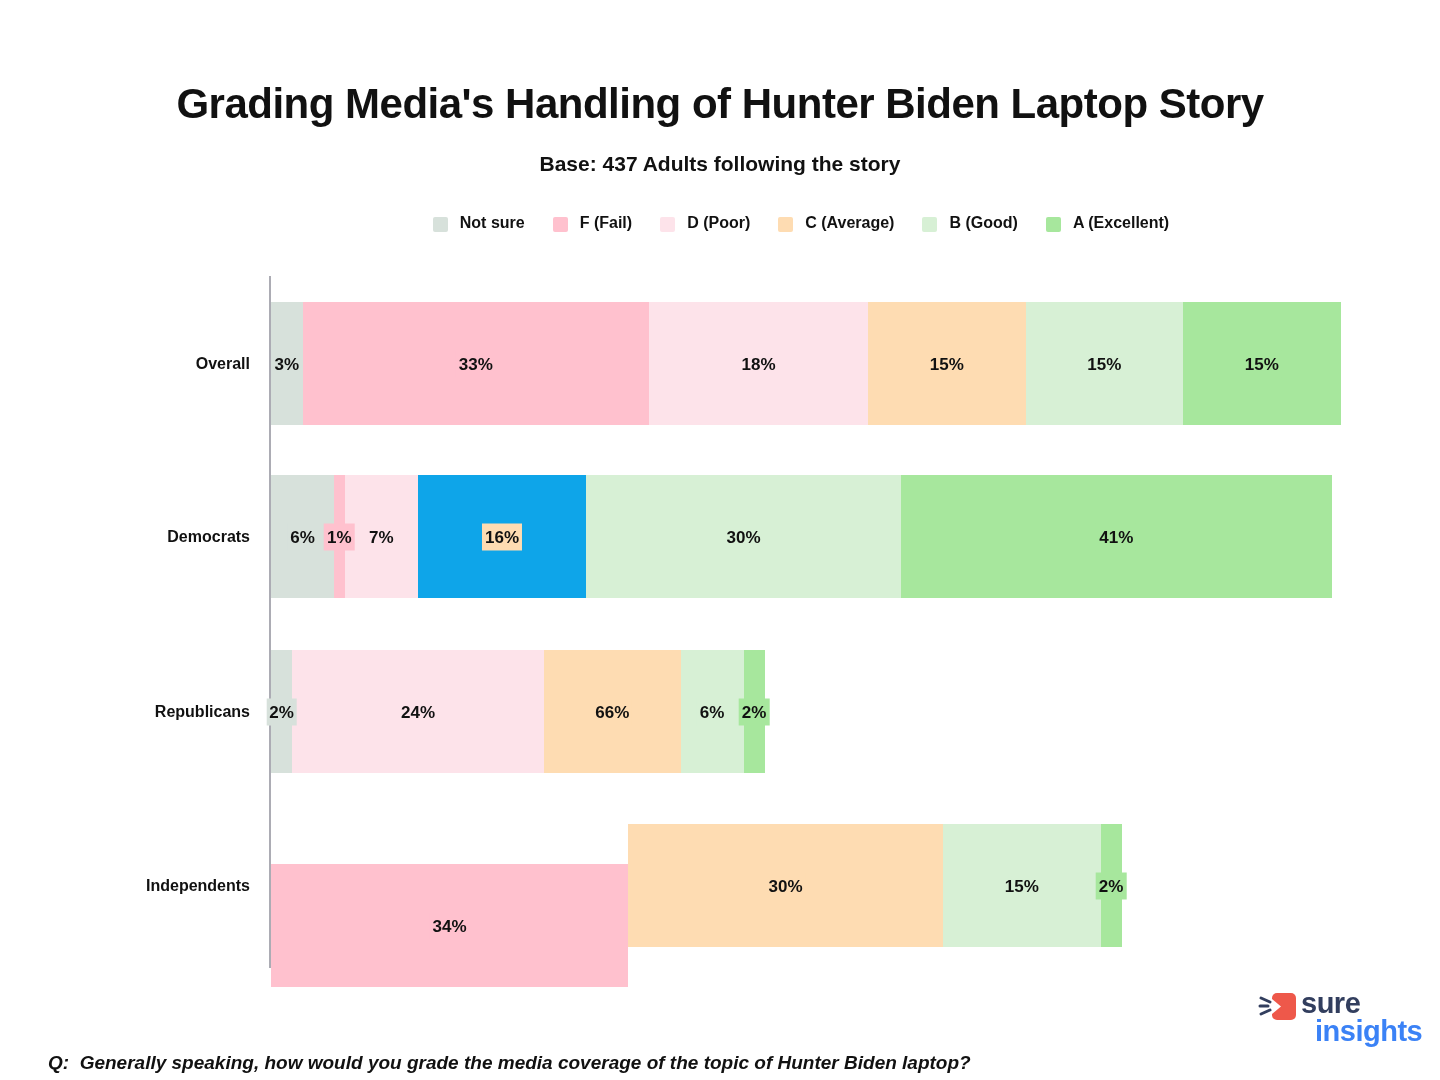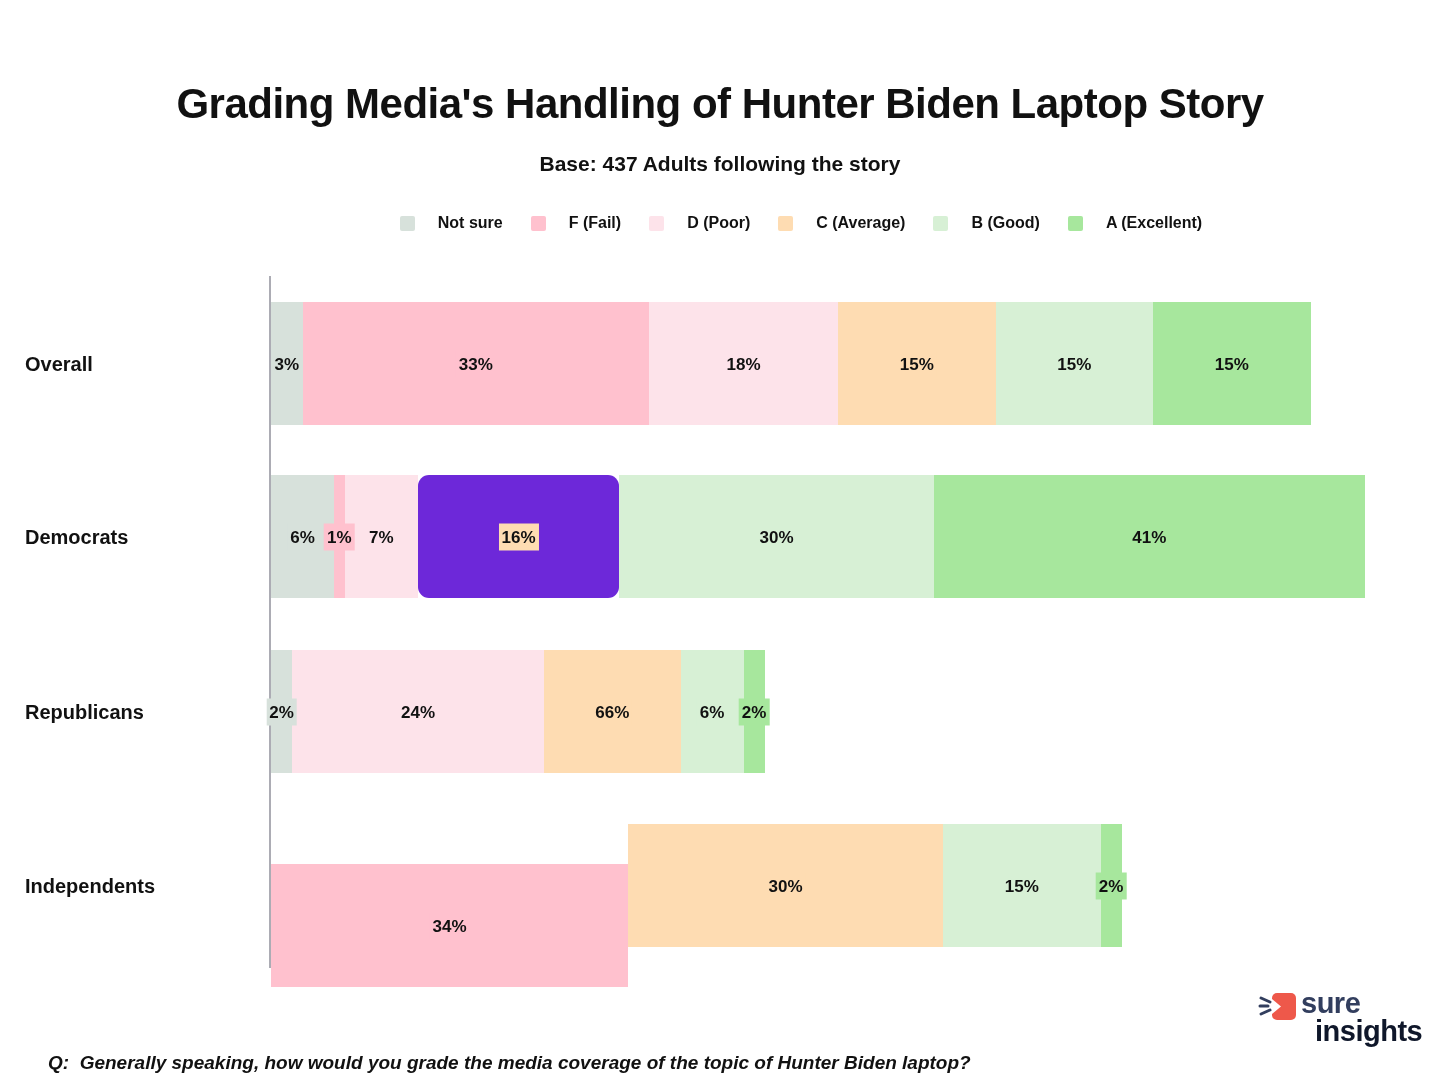--- a/index.html
+++ b/index.html
@@ -13,30 +13,30 @@
     font-size:42px;font-weight:800;letter-spacing:-0.5px;
   }
   .subtitle{
     position:absolute;top:152px;left:0;width:1440px;text-align:center;
     font-size:21px;font-weight:700;
   }
   .legend{
     position:absolute;top:214px;left:270px;width:1062px;
     display:flex;justify-content:center;align-items:center;gap:28px;
   }
-  .lg-item{display:flex;align-items:center;gap:23px}
+  .lg-item{display:flex;align-items:flex-end;gap:12px}
   .lg-swatch{width:15px;height:15px;border-radius:2px;display:inline-block;flex:none}
   .lg-label{font-size:16px;font-weight:700;white-space:nowrap}
   .chart{position:absolute;left:0;top:272px;width:1440px;height:700px}
   .axis{position:absolute;left:269px;top:4px;width:2px;height:692px;background:#acacb4}
   .bar-row{position:absolute;left:271px;height:123px;display:flex}
   .cat-label{
-    position:absolute;left:-246px;width:225px;text-align:left;
+    position:absolute;left:-246px;width:225px;text-align:right;
     top:50%;transform:translateY(-50%);
-    font-size:20px;font-weight:700;white-space:nowrap;
+    font-size:16px;font-weight:700;white-space:nowrap;
   }
   .seg{position:relative;height:123px;flex:none}
   .seg-label{
     position:absolute;left:50%;top:50%;transform:translate(-50%,-50%);
     font-size:17px;font-weight:700;line-height:1;white-space:nowrap;
     padding:5px 3px;z-index:2;
   }
   .footer{
     position:absolute;left:48px;top:994px;
     font-size:19px;font-weight:700;font-style:italic;line-height:1.45;
@@ -84,21 +84,21 @@
 <div class="chart" id="chart">
   <div class="axis"></div>
 <div class="bar-row" style="top: 30px;">
       <div class="cat-label">Overall</div>
       <div class="seg" style="width: 31.5px; background: rgb(215, 225, 219);">
         <span class="seg-label" style="background: rgb(215, 225, 219);">3%</span>
       </div>
       <div class="seg" style="width: 346.5px; background: rgb(255, 193, 206);">
         <span class="seg-label" style="background: rgb(255, 193, 206);">33%</span>
       </div>
-      <div class="seg" style="width: 189px; background: rgb(253, 227, 234);">
+      <div class="seg" style="width: 219px; background: rgb(253, 227, 234);">
         <span class="seg-label" style="background: rgb(253, 227, 234);">18%</span>
       </div>
       <div class="seg" style="width: 157.5px; background: rgb(254, 220, 178);">
         <span class="seg-label" style="background: rgb(254, 220, 178);">15%</span>
       </div>
       <div class="seg" style="width: 157.5px; background: rgb(215, 240, 213);">
         <span class="seg-label" style="background: rgb(215, 240, 213);">15%</span>
       </div>
       <div class="seg" style="width: 157.5px; background: rgb(167, 231, 157);">
         <span class="seg-label" style="background: rgb(167, 231, 157);">15%</span>
@@ -108,21 +108,21 @@
       <div class="cat-label">Democrats</div>
       <div class="seg" style="width: 63px; background: rgb(215, 225, 219);">
         <span class="seg-label" style="background: rgb(215, 225, 219);">6%</span>
       </div>
       <div class="seg" style="width: 10.5px; background: rgb(255, 193, 206);">
         <span class="seg-label" style="background: rgb(255, 193, 206);">1%</span>
       </div>
       <div class="seg" style="width: 73.5px; background: rgb(253, 227, 234);">
         <span class="seg-label" style="background: rgb(253, 227, 234);">7%</span>
       </div>
-      <div class="seg" style="width: 201px; background: #6d28d9; border-radius: 11px;">
+      <div class="seg" style="width: 168px; background: #0ea5e9;">
         <span class="seg-label" style="background: rgb(254, 220, 178);">16%</span>
       </div>
       <div class="seg" style="width: 315px; background: rgb(215, 240, 213);">
         <span class="seg-label" style="background: rgb(215, 240, 213);">30%</span>
       </div>
       <div class="seg" style="width: 430.5px; background: rgb(167, 231, 157);">
         <span class="seg-label" style="background: rgb(167, 231, 157);">41%</span>
       </div>
     </div>
     <div class="bar-row" style="top: 378px;">
@@ -167,14 +167,14 @@
 
 <div class="logo">
   <svg class="logo-icon" width="38" height="38" viewBox="0 0 38 38">
     <path d="M3 10 L12 14" fill="none" stroke-width="3" stroke-linecap="round" stroke="#323e5e"></path>
     <path d="M2 18 L10 18" fill="none" stroke-width="3" stroke-linecap="round" stroke="#323e5e"></path>
     <path d="M3 26 L12 22" fill="none" stroke-width="3" stroke-linecap="round" stroke="#323e5e"></path>
     <rect x="14" y="5" width="24" height="27" rx="5" fill="#ee584a"></rect>
     <polygon points="14,11 23,18.5 14,26" fill="#ffffff"></polygon>
   </svg>
   <span class="logo-text logo-w1" style="color: rgb(50, 62, 94);">sure</span>
-  <span class="logo-text logo-w2" style="color: #0f172a;">insights</span>
+  <span class="logo-text logo-w2" style="color: #3b82f6;">insights</span>
 </div>
 
 </body></html>

